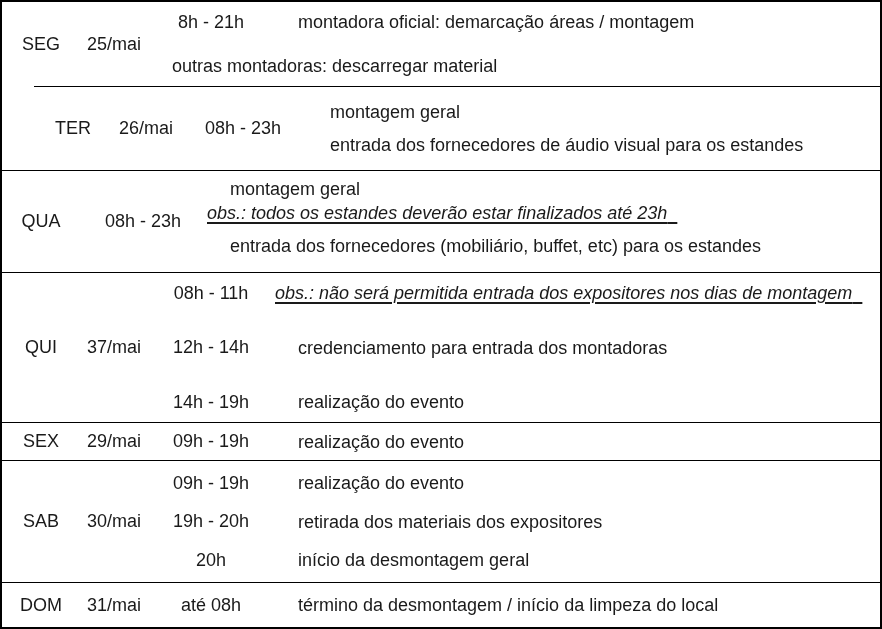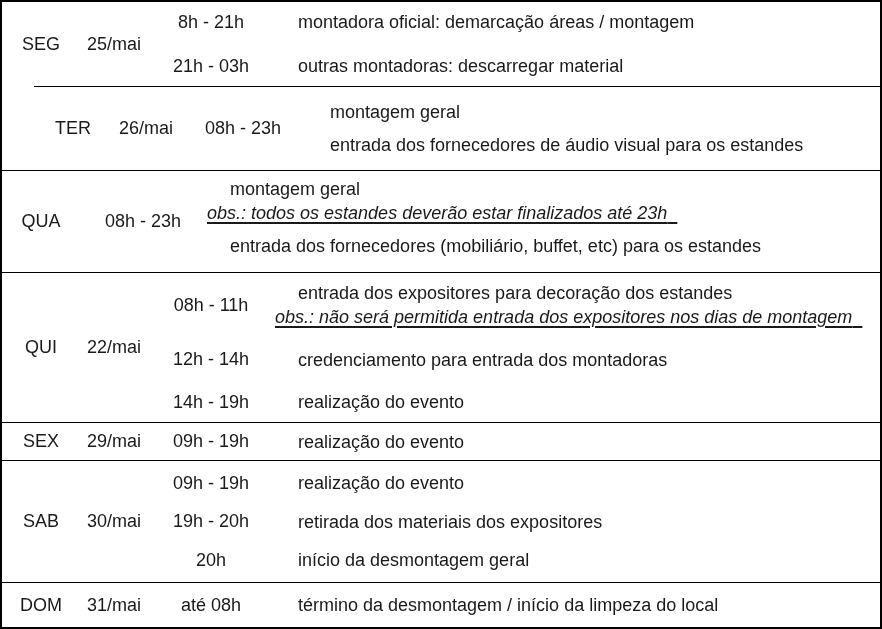--- a/index.html
+++ b/index.html
@@ -77,21 +77,20 @@
     <div class="cell day-cell">SEG</div>
     <div class="cell date-cell">25/mai</div>
     <div class="entries pad8">
       <div class="entry">
         <div class="cell time-cell">8h - 21h</div>
         <div class="lines">
             <div class="line">montadora oficial: demarcação áreas / montagem</div>
           </div>
       </div>
       <div class="entry">
-        <div class="cell time-cell">21h - 03h</div>
         <div class="lines">
             <div class="line">outras montadoras: descarregar material</div>
           </div>
       </div>
     </div>
   </div>
 
   <div class="row h-ter">
     <div class="cell day-cell">TER</div>
     <div class="cell date-cell">26/mai</div>
@@ -115,26 +114,25 @@
         <div class="line obs"><span>obs.: todos os estandes deverão estar finalizados até 23h</span></div>
       </div>
       <div class="lines">
           <div class="line">entrada dos fornecedores (mobiliário, buffet, etc) para os estandes</div>
         </div>
     </div>
   </div>
 
   <div class="row h-qui">
     <div class="cell day-cell">QUI</div>
-    <div class="cell date-cell">22/mai</div>
+    <div class="cell date-cell">37/mai</div>
     <div class="entries pad8">
       <div class="entry">
         <div class="cell time-cell">08h - 11h</div>
         <div class="lines">
-          <div class="line">entrada dos expositores para decoração dos estandes</div>
           <div class="line obs"><span>obs.: não será permitida entrada dos expositores nos dias de montagem</span></div>
         </div>
       </div>
       <div class="entry">
         <div class="cell time-cell">12h - 14h</div>
         <div class="lines">
             <div class="line">credenciamento para entrada dos montadoras</div>
           </div>
       </div>
       <div class="entry">

